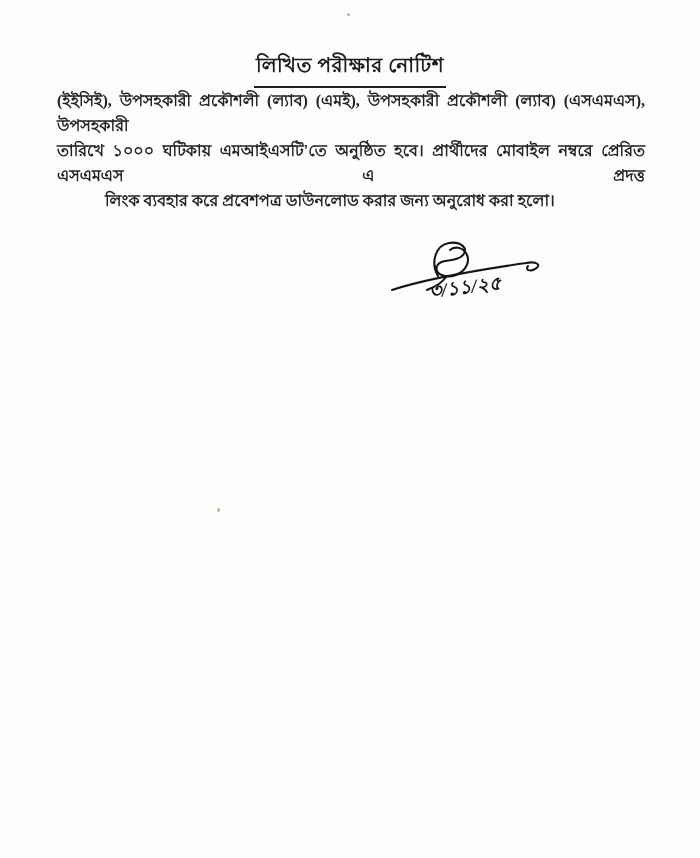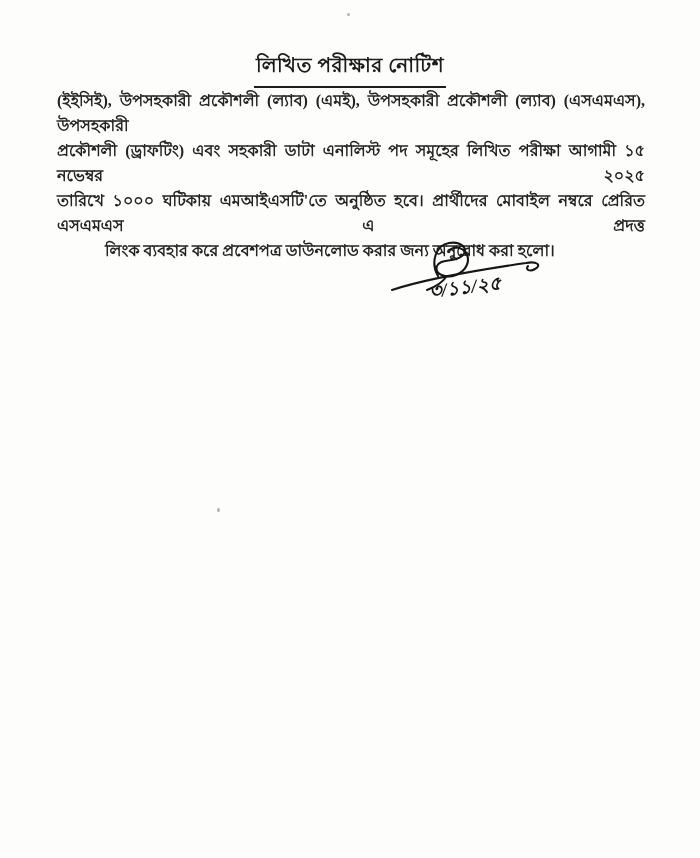--- a/index.html
+++ b/index.html
@@ -79,21 +79,20 @@
 <body>
 
 <div class="page">
 
   <div class="title-wrap">
     <span class="title">লিখিত পরীক্ষার নোটিশ</span>
   </div>
 
   <div class="paragraph">
     <div class="para-line">(ইইসিই), উপসহকারী প্রকৌশলী (ল্যাব) (এমই), উপসহকারী প্রকৌশলী (ল্যাব) (এসএমএস), উপসহকারী</div>
-    <div class="para-line">প্রকৌশলী (ড্রাফটিং) এবং সহকারী ডাটা এনালিস্ট  পদ সমূহের লিখিত পরীক্ষা আগামী ১৫ নভেম্বর ২০২৫</div>
     <div class="para-line">তারিখে ১০০০ ঘটিকায় এমআইএসটি'তে অনুষ্ঠিত হবে। প্রার্থীদের মোবাইল নম্বরে প্রেরিত এসএমএস এ প্রদত্ত</div>
     <div class="para-line last">লিংক ব্যবহার করে প্রবেশপত্র ডাউনলোড করার জন্য অনুরোধ করা হলো।</div>
   </div>
 
   <div class="signature">
     <svg viewBox="0 0 178 82" xmlns="http://www.w3.org/2000/svg">
 
       <path class="sig-stroke" d="M 52 36 C 44 22, 50 5, 63 3 C 75 1, 84 9, 76 16 C 68 23, 54 18, 51 26 C 48 34, 60 39, 70 35 C 80 31, 85 21, 80 13 C 76 7, 68 6, 64 10"></path>
 
       <path class="sig-stroke" d="M 60 37 C 56 43, 49 47, 41 50"></path>

